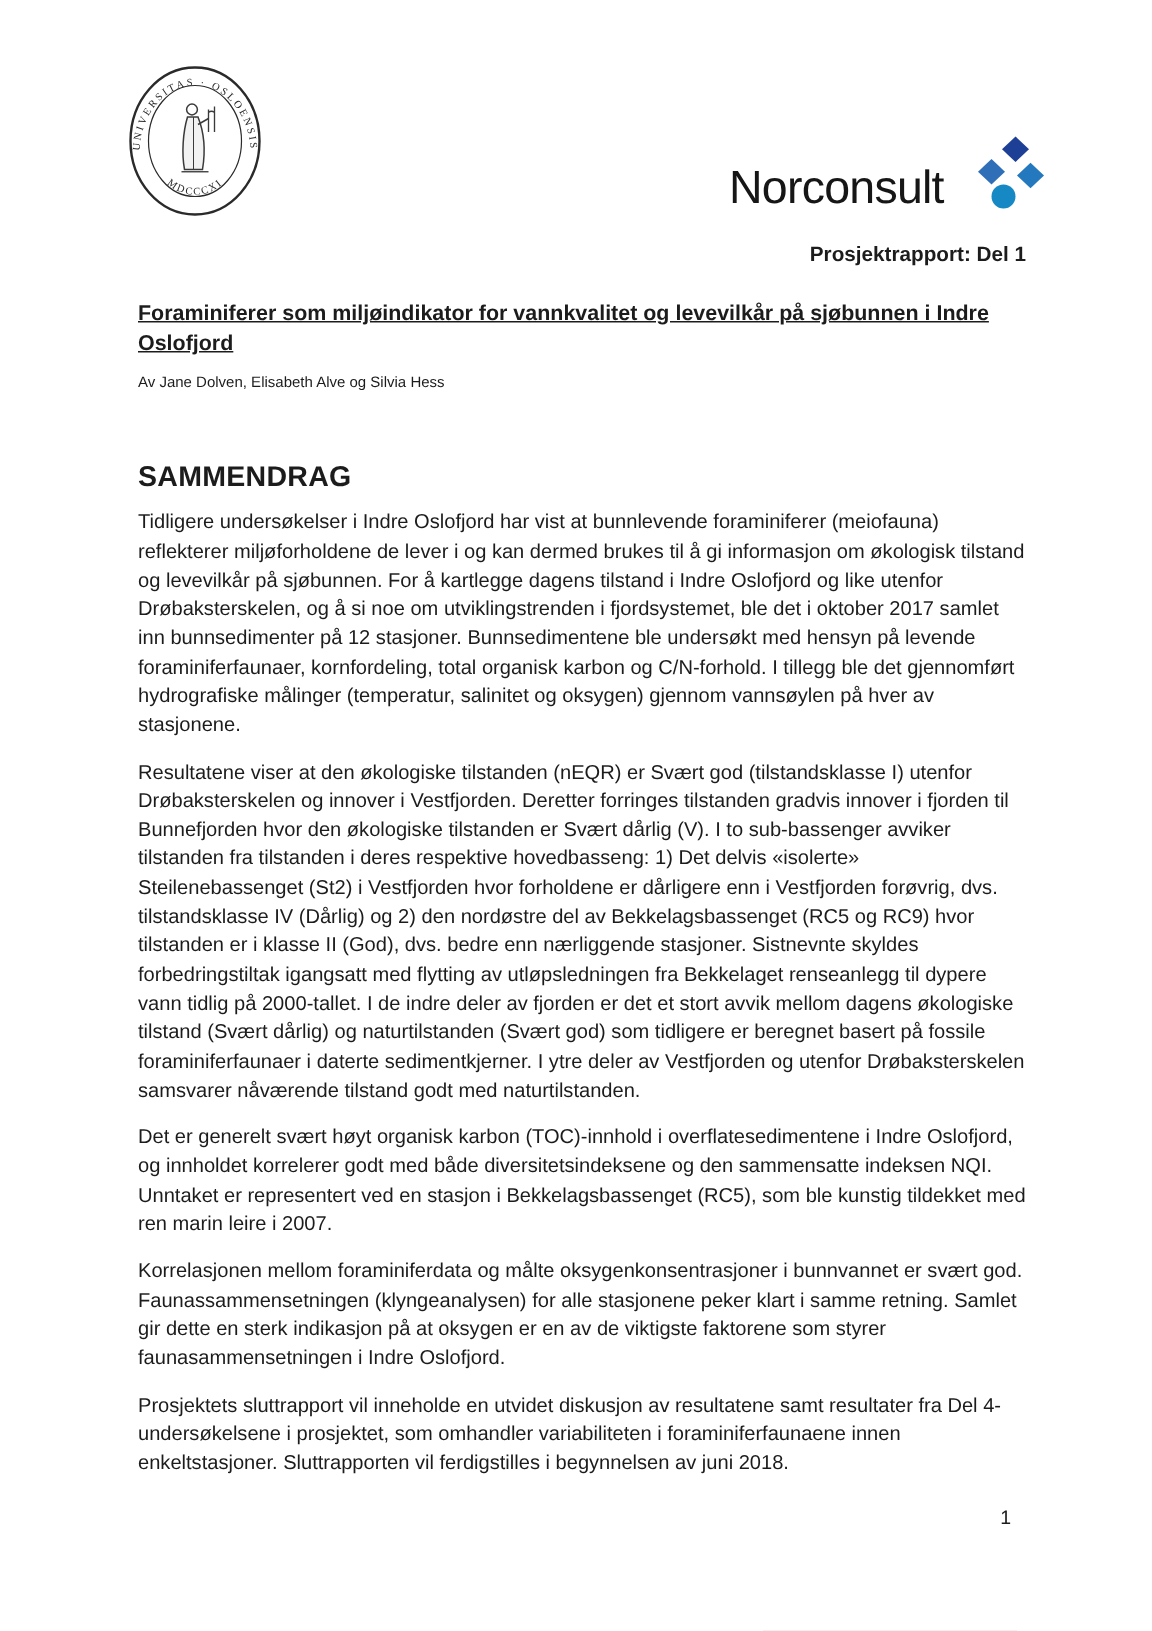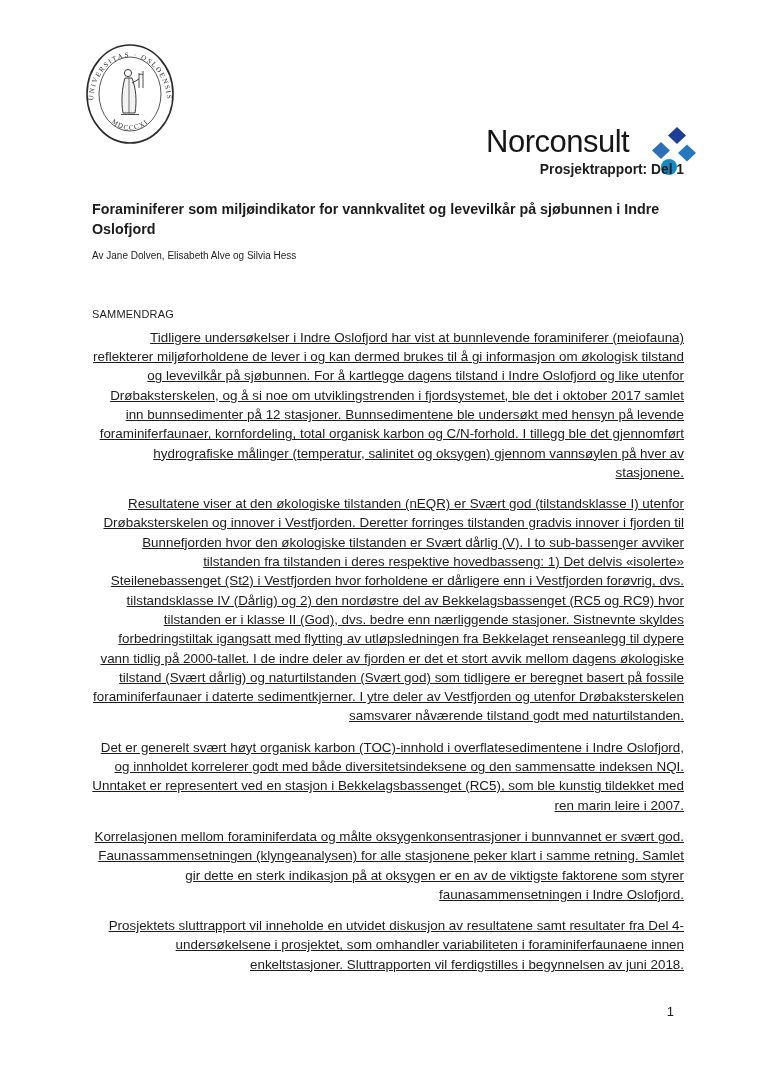--- a/index.html
+++ b/index.html
@@ -32,23 +32,22 @@
     font-family: "Liberation Serif", serif;
     font-size: 7px;
     letter-spacing: 1.2px;
     fill: #2a2a2a;
   }
   .norconsult {
     position: absolute;
     left: 486px;
     top: 90px;
     display: flex;
-    align-items: flex-start;
+    align-items: flex-end;
     gap: 23px;
-    margin-top: 36px;
   }
   .norconsult-wordmark {
     font-family: "Liberation Sans", sans-serif;
     font-size: 31px;
     font-weight: 500;
     letter-spacing: -0.5px;
     color: #161616;
     line-height: 1;
   }
   .norconsult-icon { width: 47px; height: 50px; display: block; }
@@ -64,39 +63,39 @@
     font-weight: bold;
     margin: 0 0 20px 0;
     line-height: 1.3;
     text-align: right;
   }
   .doc-title {
     font-size: 14.3px;
     font-weight: bold;
     line-height: 1.42;
     margin: 0 0 9px 0;
+    text-decoration: underline;
   }
   .byline {
     font-size: 10px;
     margin: 0 0 44px 0;
     line-height: 1.4;
   }
   .section-heading {
-    font-size: 11px;
-    font-weight: normal;
+    font-size: 19px;
+    font-weight: bold;
     letter-spacing: 0.2px;
     margin: 0 0 7px 0;
     line-height: 1.3;
   }
   .para {
     font-size: 13.4px;
     line-height: 1.44;
     margin: 0 0 12px 0;
-    text-align: right;
-    text-decoration: underline;
+    text-align: left;
   }
   
   .page-number {
     position: absolute;
     top: 1004px;
     right: 94px;
     font-size: 13px;
     color: #1c1c1c;
   }
 </style>

